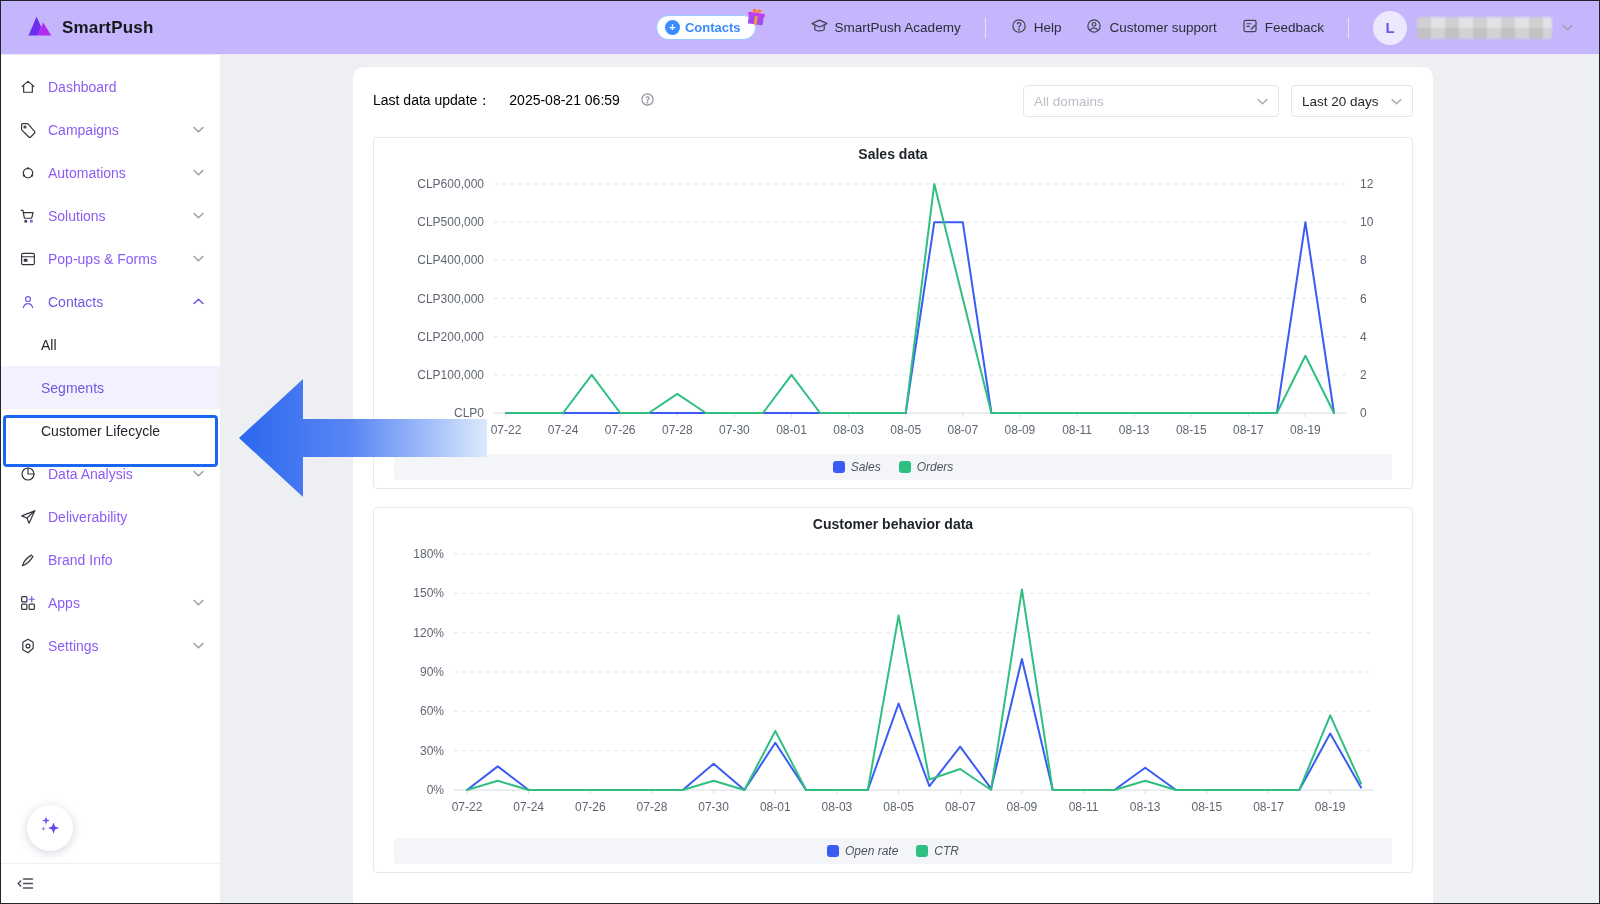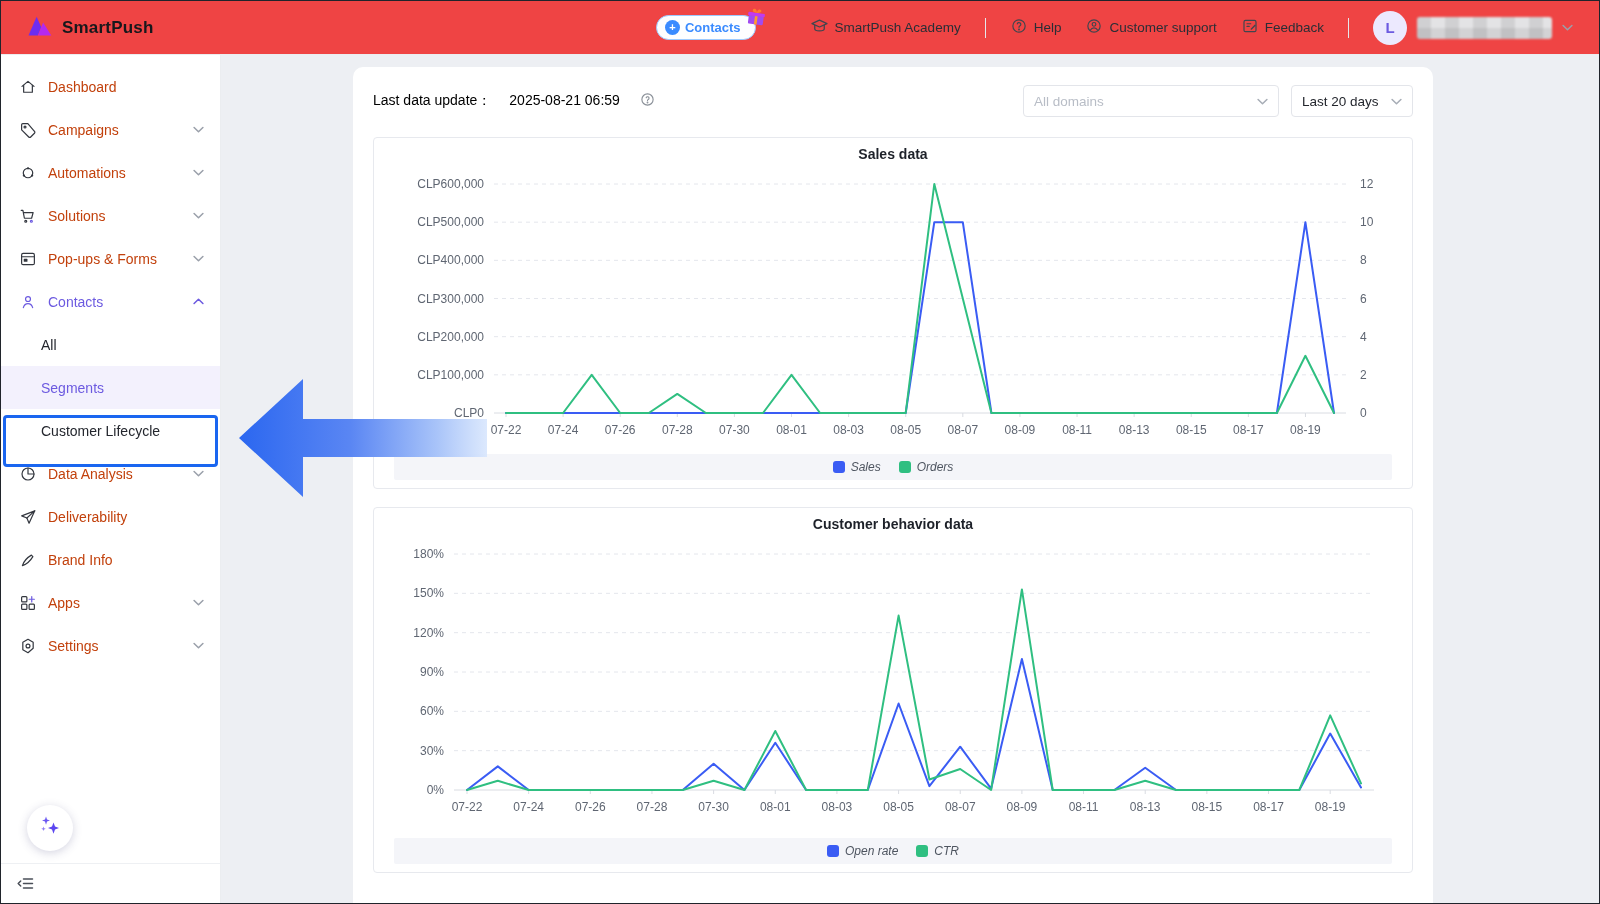--- a/index.html
+++ b/index.html
@@ -1,21 +1,21 @@
 <!DOCTYPE html>
 <html><head>
 <meta charset="utf-8">
 <style>
   * { margin:0; padding:0; box-sizing:border-box; }
   html,body { width:1600px; height:904px; overflow:hidden;
     font-family:"Liberation Sans", sans-serif; color:#1f2329; background:#edeff3; }
   .frame { position:relative; width:1600px; height:904px; border:1px solid #20242b; overflow:hidden; }
 
   
-  .header { position:absolute; top:0; left:0; right:0; height:54px; background:#ef4444;
+  .header { position:absolute; top:0; left:0; right:0; height:54px; background:#c4b5fd;
     border-bottom:1px solid #ebedf0; display:flex; padding:0 26px; z-index:30; }
   .brand { display:flex; align-items:center; gap:9px; }
   .brand-name { font-size:17px; font-weight:700; color:#17181c; letter-spacing:.2px; }
   .hdr-right { margin-left:auto; display:flex; align-items:center; gap:24px; }
   .badge-pill { position:relative; display:flex; align-items:center; gap:5px; border:1.5px solid #9ccaff;
     background:#fdfeff; color:#3a8bff; font-size:13px; font-weight:600; border-radius:14px;
     padding:4px 14px 4px 8px; margin-right:30px; }
   .badge-dot { width:15px; height:15px; border-radius:50%; background:#3a8bff; color:#fff; font-size:11px;
     font-weight:700; display:flex; align-items:center; justify-content:center; line-height:1; }
   .badge-gift { position:absolute; top:-9px; right:-11px; transform:rotate(8deg); }
@@ -28,21 +28,21 @@
   .blur-name { width:135px; height:22px; border-radius:3px; background-color:#e7e7e9;
     background-image:repeating-linear-gradient(90deg, rgba(0,0,0,.10) 0 14px, rgba(0,0,0,.02) 14px 28px),
       repeating-linear-gradient(0deg, rgba(0,0,0,.07) 0 11px, rgba(255,255,255,.05) 11px 22px);
     filter:blur(1.2px); }
 
   
   .sidebar { position:absolute; top:54px; left:0; bottom:0; width:220px; background:#fff;
     border-right:1px solid #ebedf0; z-index:20; }
   .menu { padding-top:10px; }
   .side-item { height:43px; display:flex; align-items:center; padding:0 16px 0 18px; gap:11px;
-    font-size:14px; color:#c2410c; cursor:pointer; }
+    font-size:14px; color:#8b5cf6; cursor:pointer; }
   .side-item .s-icon { display:flex; color:#33373f; }
   .side-item .s-label { flex:1; }
   .side-item .chev { color:#9aa0aa; display:flex; }
   .side-item.active { color:#6c5ae0; }
   .side-item.active .s-icon, .side-item.active .chev { color:#6c5ae0; }
   .sub-item { height:43px; display:flex; align-items:center; padding-left:40px; font-size:14px;
     color:#23262d; cursor:pointer; }
   .sub-item.selected { background:#f3f1fd; color:#6c5ae0; }
   .ai-fab { position:absolute; left:26px; bottom:52px; width:46px; height:46px; border-radius:50%;
     background:#fff; box-shadow:0 2px 10px rgba(60,60,120,.22); display:flex; align-items:center;

